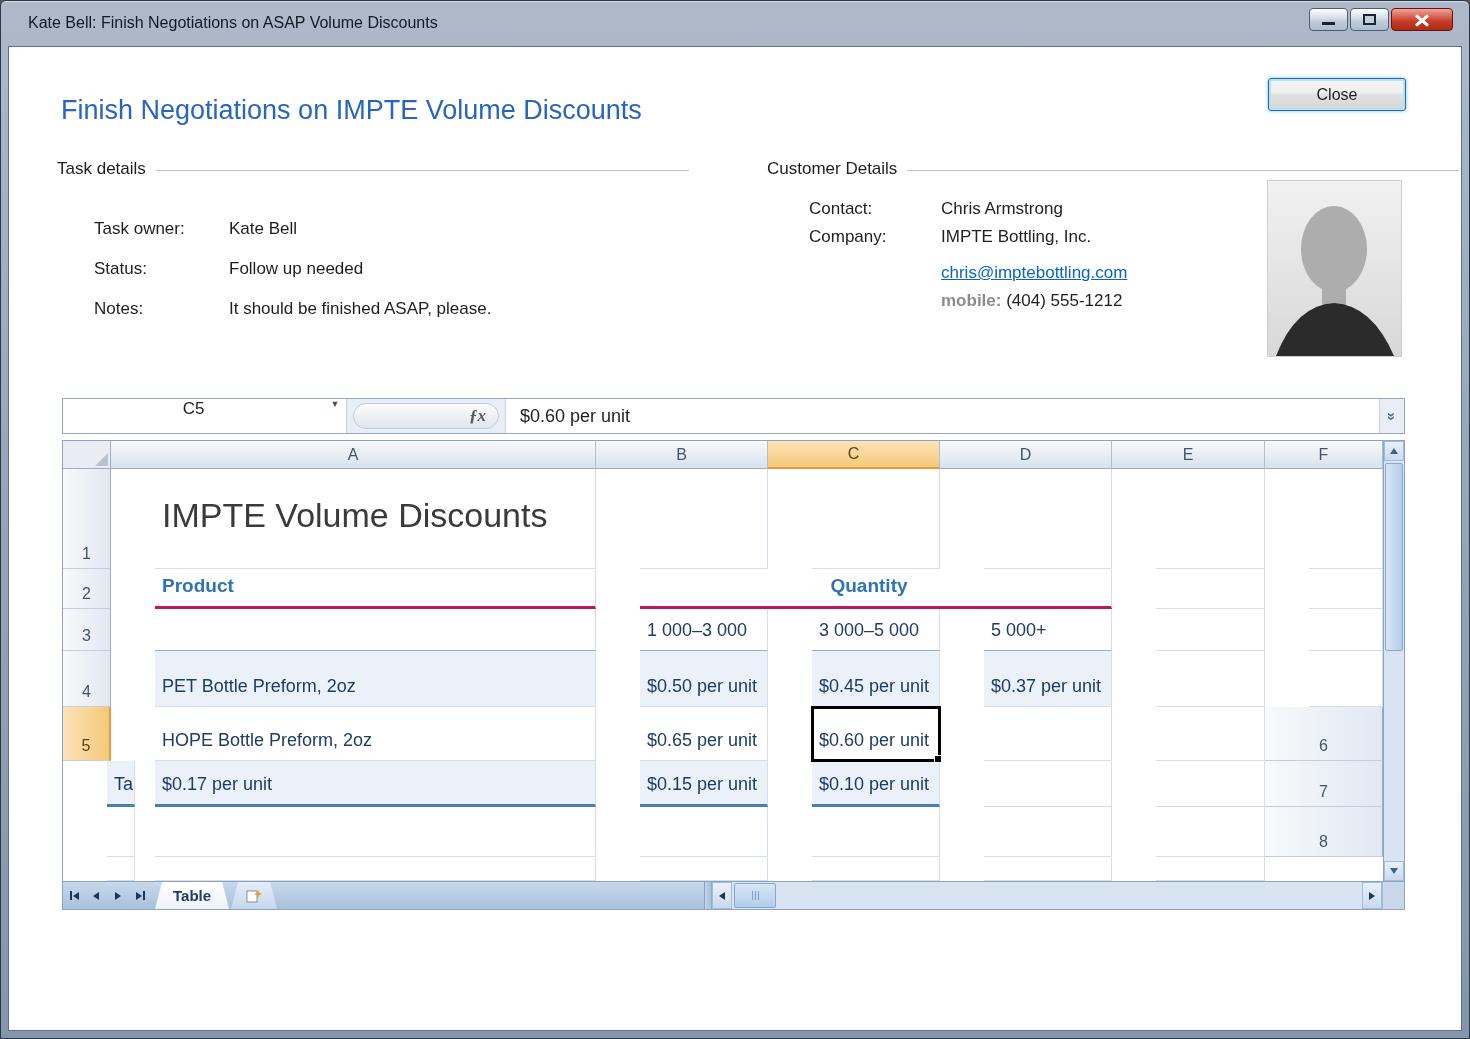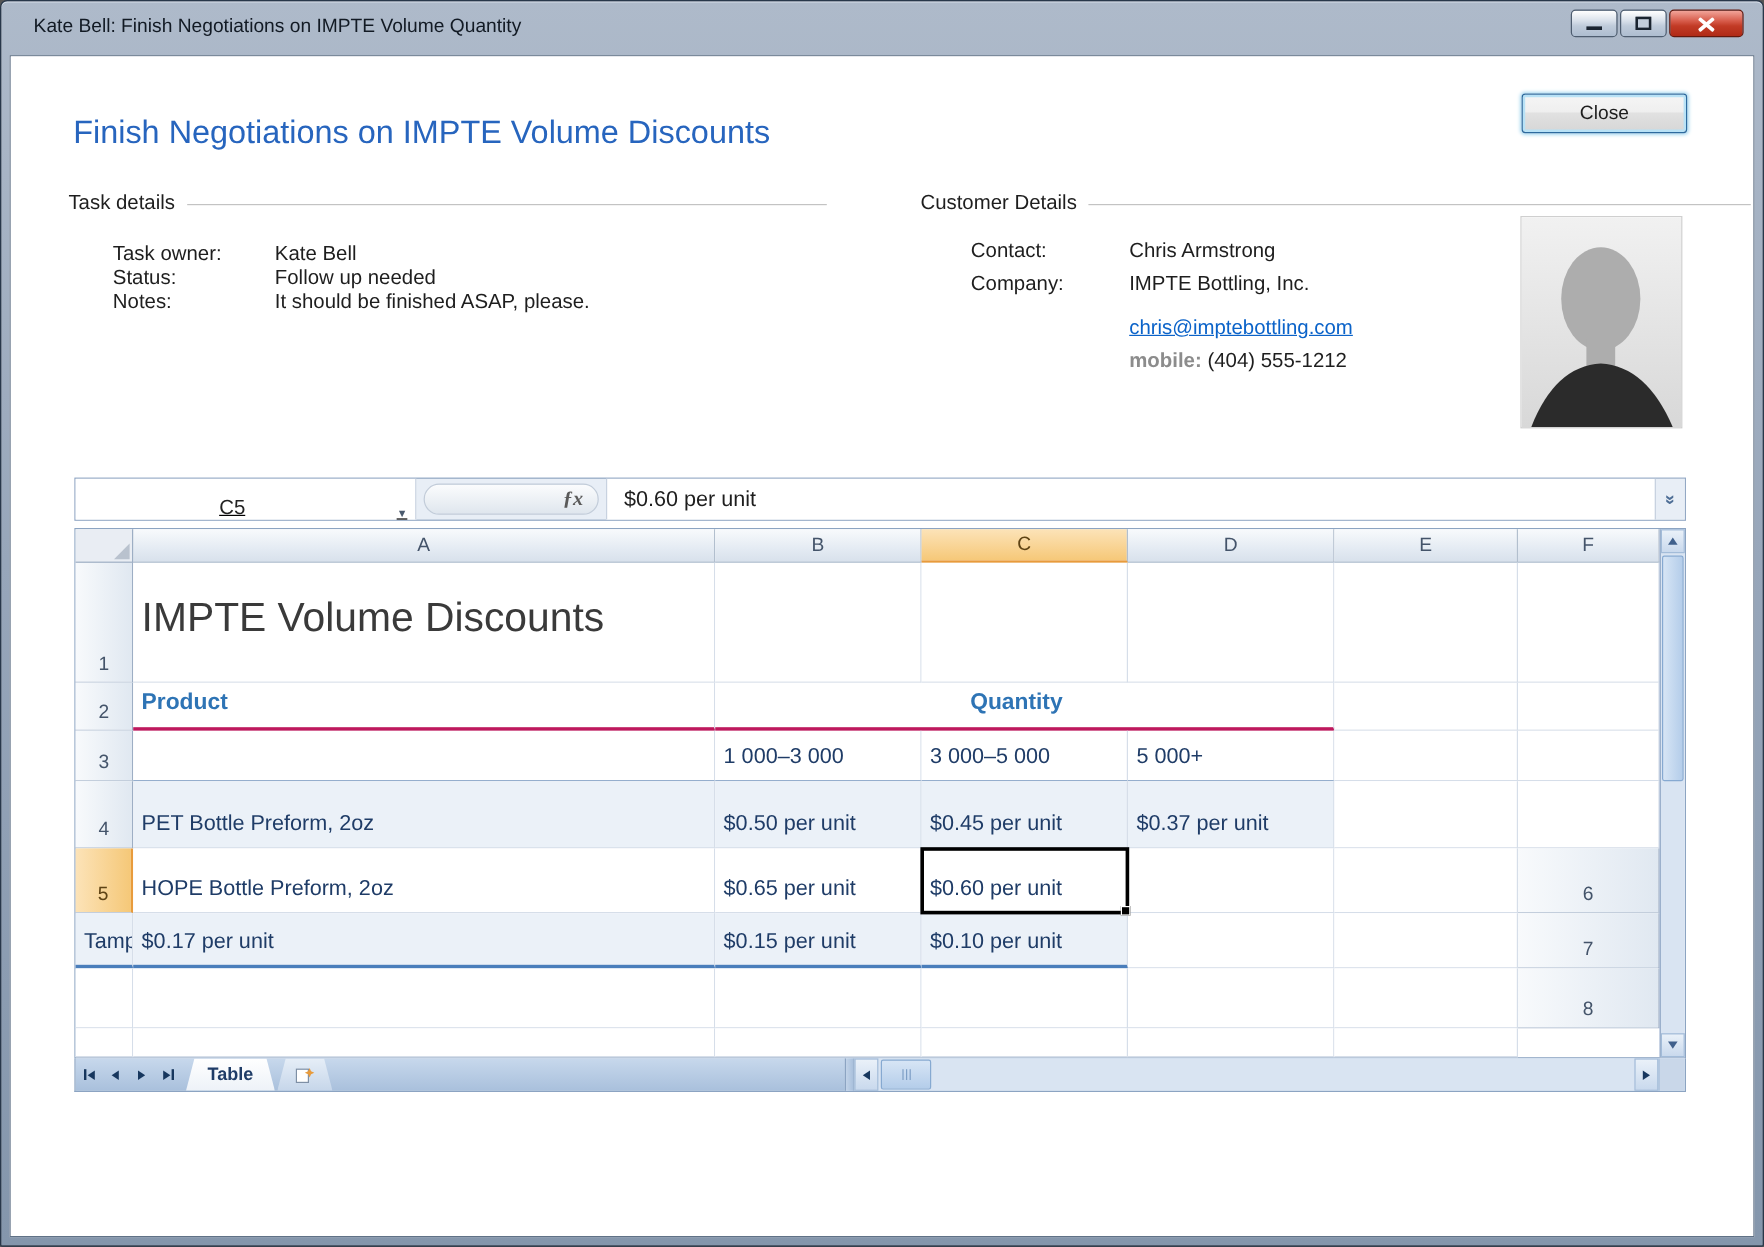--- a/index.html
+++ b/index.html
@@ -38,35 +38,35 @@
     box-shadow:inset 0 0 0 2px #B8E2F6, 0 0 3px 1px #A9D9F0; }
 
   
   .page-title { position:absolute; left:52px; top:48px; font-size:27px; font-weight:normal; color:#2765BE; }
   .section { position:absolute; top:112px; }
   .section.task { left:48px; width:632px; }
   .section.customer { left:758px; width:692px; }
   .sec-header { display:flex; align-items:center; gap:10px; }
   .sec-label { font-size:17px; color:#1E1E1E; white-space:nowrap; }
   .sec-line { flex:1; height:1px; background:#C3C3C3; margin-top:3px; }
-  .rows { margin-top:23px; display:flex; flex-direction:column; gap:0; }
+  .rows { margin-top:40px; display:flex; flex-direction:column; gap:20px; }
   .frow { display:flex; font-size:17px; color:#1E1E1E; }
   .flabel { flex:0 0 172px; padding-left:37px; }
   .customer .flabel { flex:0 0 174px; padding-left:42px; }
   .fvalue { white-space:nowrap; }
   .rows.tight { gap:8px; margin-top:20px; }
   .email-link { color:#0B63C9; text-decoration:underline; }
   .muted { color:#8C8C8C;font-weight:bold; }
   .photo { position:absolute; left:1258px; top:133px; width:135px; height:177px; border:1px solid #CFCFCF; overflow:hidden; }
 
   
   .sheet { position:absolute; left:53px; top:351px; width:1343px; height:512px; }
 
   .formula-bar { height:36px; display:flex; border:1px solid #93A8C4; background:#E8EEF6; }
-  .name-box { width:284px; background:#FFFFFF; display:flex; align-items:flex-end; border-right:1px solid #C8D2E0;text-decoration:underline; }
+  .name-box { width:284px; background:#FFFFFF; display:flex; align-items:flex-start; border-right:1px solid #C8D2E0; }
   .name-box-text { flex:1; text-align:center; font-size:17px; color:#222; }
   .nb-arrow { width:22px; text-align:center; color:#4A5A6E; font-size:9px; }
   .fx-zone { width:158px; padding:4px 6px; display:flex; }
   .capsule { flex:1; border-radius:14px; background:linear-gradient(#FBFCFD,#DFE6EE);
     border:1px solid #C2CCD9; display:flex; align-items:center; justify-content:flex-end; padding-right:12px; }
   .fx-glyph { font-family:"Liberation Serif",serif; font-style:italic; font-weight:bold; font-size:17px; color:#5A5A5A; }
   .formula-field { flex:1; background:#FFFFFF; border-left:1px solid #C8D2E0;
     display:flex; align-items:center; padding-left:14px; font-size:18px; color:#1E1E1E; }
   .expand-btn { width:25px; display:flex; align-items:center; justify-content:center;
     background:#E8EEF6; border-left:1px solid #C8D2E0; }
@@ -84,21 +84,21 @@
     border-right:1px solid #B2BFCE; border-bottom:1px solid #9DAEC4;
     display:flex; align-items:center; justify-content:center; font-size:16px; color:#44546A; }
   .ch.selc { background:linear-gradient(#FCE3B8,#F6C878); border-bottom:2px solid #E89B3C; color:#5E4314; }
   .rh { background:linear-gradient(90deg,#F8FAFC,#E0E8F1);
     border-right:1px solid #9DAEC4; border-bottom:1px solid #C3CEDC;
     display:flex; align-items:flex-end; justify-content:center; padding-bottom:5px; font-size:16px; color:#44546A; }
   .rh.selr { background:linear-gradient(90deg,#FCE3B8,#F5C univers878); background:linear-gradient(90deg,#FCE3B8,#F5C878); border-right:2px solid #E89B3C; color:#5E4314; }
 
   .c { border-right:1px solid #D6DEE9; border-bottom:1px solid #D6DEE9;
     display:flex; align-items:flex-end; padding:0 20px 9px 7px;
-    font-size:18px; color:#1F3C67; white-space:nowrap; overflow:hidden; background:#fff; }
+    font-size:18px; color:#1F3C67; white-space:nowrap; overflow:hidden; background:#fff;margin-left:44px; }
   .c.title-cell { font-size:34px; color:#3A3A3A; align-items:center; padding-bottom:6px; overflow:visible; }
   .c.hdr-blue { color:#2E74B5; font-size:19px; }
   .c.qty { grid-column:span 3; justify-content:center; }
   .c.band { background:#EBF1F8; }
   .c.line2 { border-bottom:3px solid #be185d;font-weight:bold; }
   .c.line3 { border-bottom:1px solid #95AECD; }
   .c.thick { border-bottom:3px solid #4A7EBB; }
   .c.selcell { position:relative; z-index:2; outline:3px solid #000; outline-offset:-2px; overflow:visible; }
   .c.selcell::after { content:""; position:absolute; right:-3px; bottom:-3px; width:6px; height:6px; background:#000; border:1px solid #fff; }
 
@@ -133,21 +133,21 @@
     border:1px solid #86A9D1; border-radius:2px; display:flex; align-items:center; justify-content:center; gap:2px; }
   .hthumb i { display:block; width:1px; height:9px; background:#7E9FC6; }
   .htrack { flex:1; }
   .hcorner { width:22px; background:#C9D7E9; border-left:1px solid #A3BCD9; }
 </style>
 </head>
 <body>
 
 <div class="window">
   <div class="titlebar">
-    <span class="title-text">Kate Bell: Finish Negotiations on IMPTE Volume Quantity</span>
+    <span class="title-text">Kate Bell: Finish Negotiations on ASAP Volume Discounts</span>
     <div class="win-controls">
       <div class="winbtn min">
           <span class="glyph-min"></span>
         </div>
       <div class="winbtn max">
           <span class="glyph-restore"></span>
         </div>
       <div class="winbtn close">
           <span class="glyph-x"></span>
         </div>

